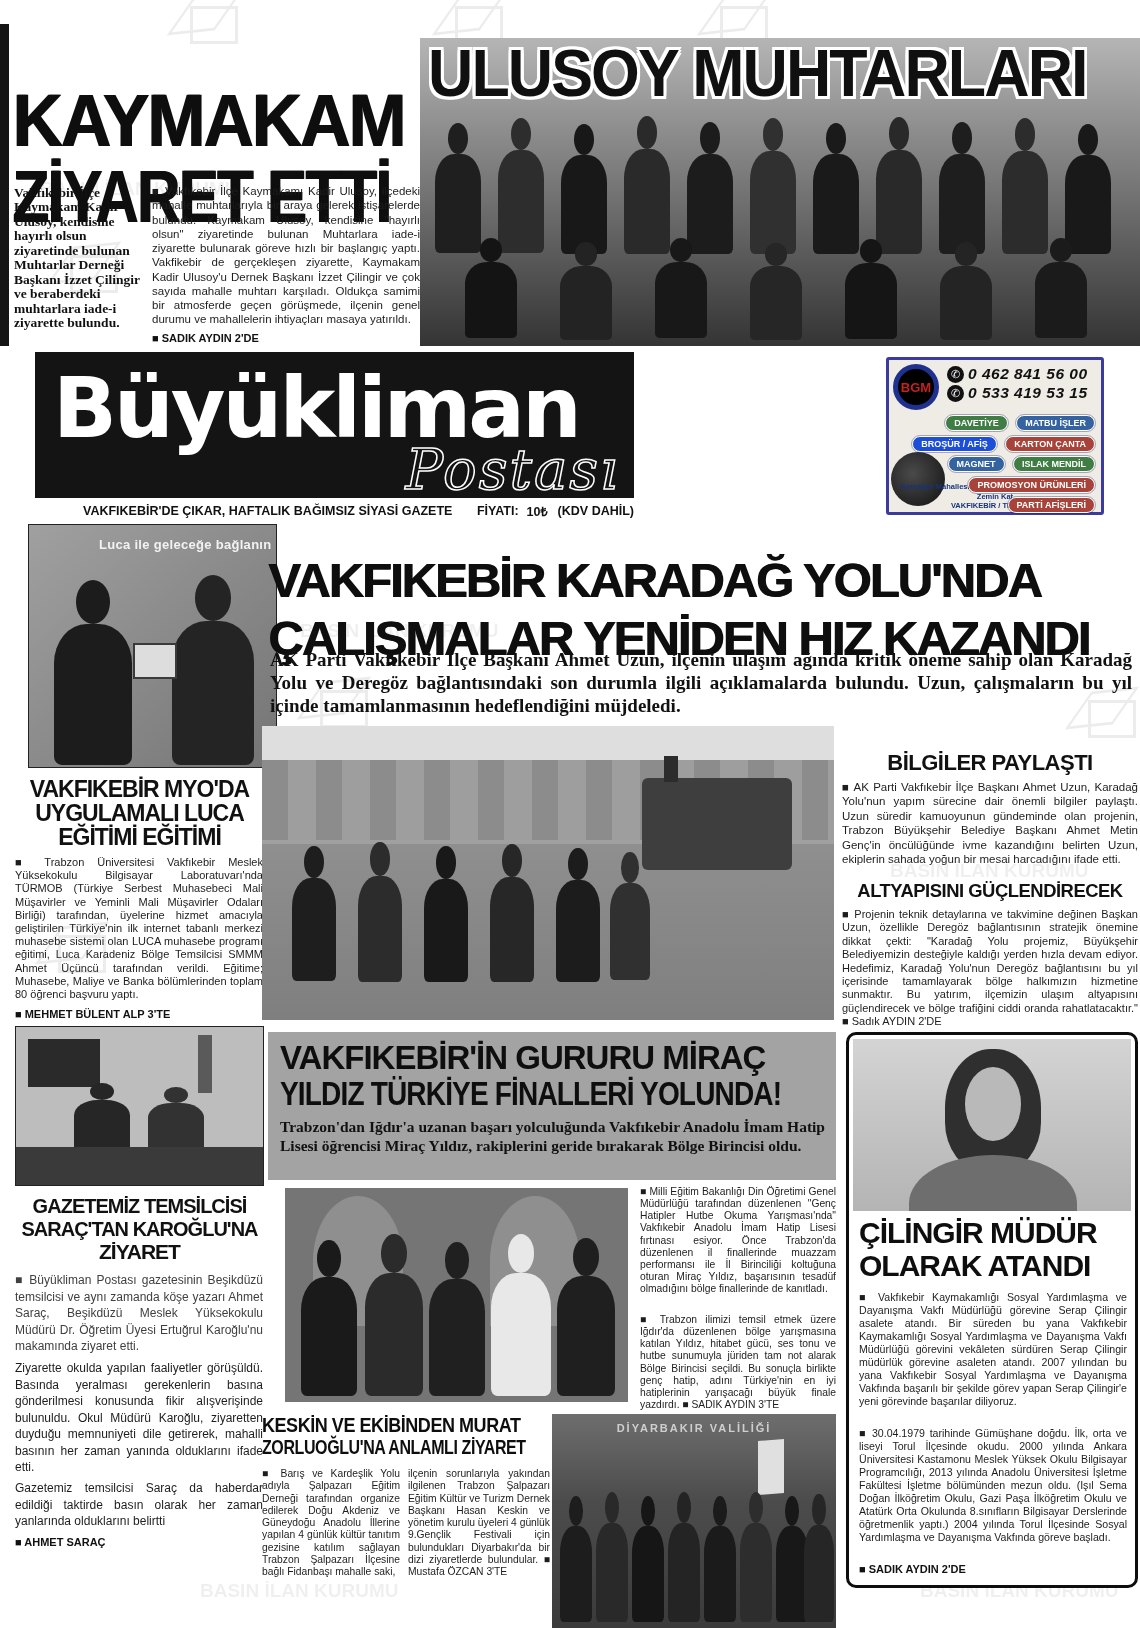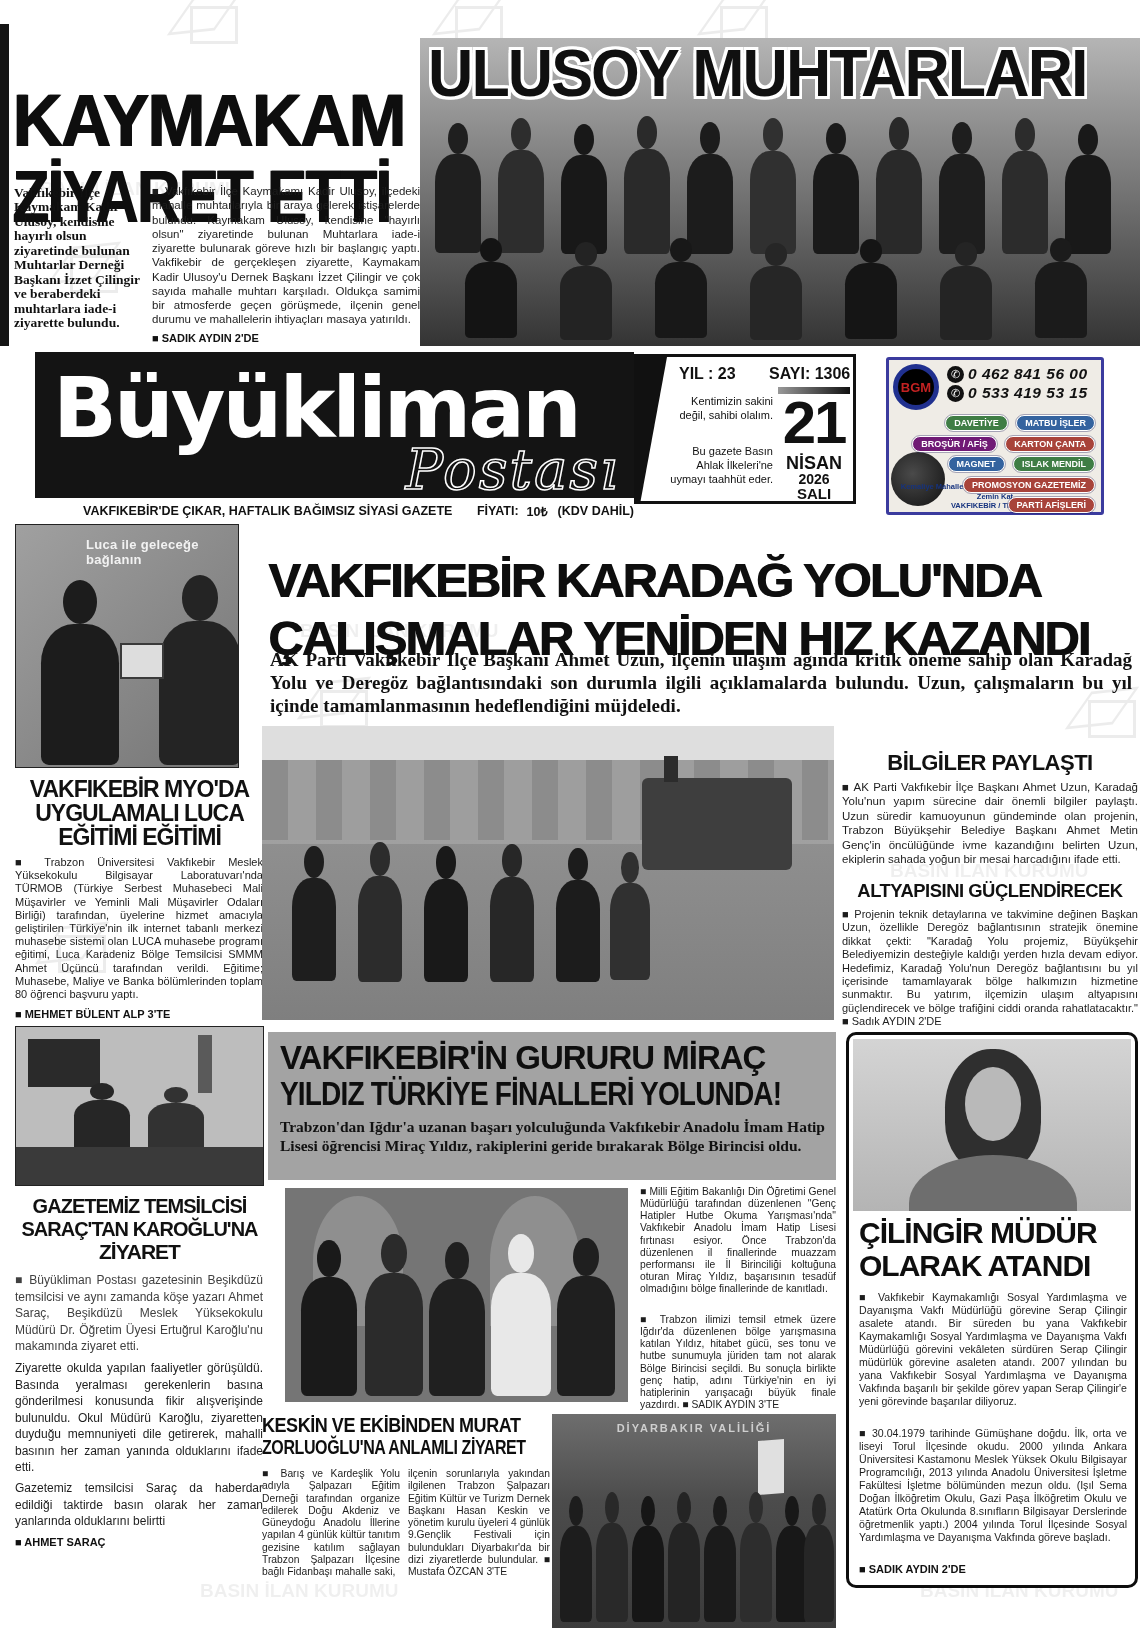--- a/index.html
+++ b/index.html
@@ -88,32 +88,20 @@
     <div class="abs mast-title" style="left:18px;top:14px">Büyükliman</div>
     <div class="abs mast-script" style="right:14px;bottom:0px">Postası</div>
   </div>
   <div class="abs" style="left:35px;top:500px;width:599px;height:22px;display:flex;align-items:center;font-weight:700;font-size:12.5px">
     <span style="margin-left:48px">VAKFIKEBİR'DE ÇIKAR, HAFTALIK BAĞIMSIZ SİYASİ GAZETE</span>
     <span style="margin-left:auto">FİYATI:</span>
     <span style="margin-left:8px">10₺</span>
     <span style="margin-left:10px;">(KDV DAHİL)</span>
   </div>
 
-  <div class="abs" style="left:634px;top:354px;width:222px;height:150px;border:3px solid #111;box-sizing:border-box;background:#fff">
-    <div class="abs" style="left:0;top:0;width:30px;height:144px;background:#111;clip-path:polygon(0 0,100% 0,12% 100%,0 100%)"></div>
-    <div class="abs" style="left:42px;top:8px;font-weight:700;font-size:16px">YIL : 23</div>
-    <div class="abs" style="left:132px;top:8px;font-weight:700;font-size:16px">SAYI: 1306</div>
-    <div class="abs" style="left:32px;top:38px;width:104px;font-size:11px;line-height:1.25;text-align:right">Kentimizin sakini değil, sahibi olalım.</div>
-    <div class="abs" style="left:32px;top:88px;width:104px;font-size:11px;line-height:1.25;text-align:right">Bu gazete  Basın Ahlak İlkeleri'ne uymayı taahhüt eder.</div>
-    <div class="abs" style="left:141px;top:30px;width:72px;height:7px;background:linear-gradient(90deg,#999,#111)"></div>
-    <div class="abs" style="left:141px;top:36px;width:72px;text-align:center;font-weight:700;font-size:60px;line-height:1;letter-spacing:-2px">21</div>
-    <div class="abs" style="left:141px;top:96px;width:72px;text-align:center;font-weight:700;font-size:18px">NİSAN</div>
-    <div class="abs" style="left:141px;top:114px;width:72px;text-align:center;font-weight:700;font-size:14px">2026</div>
-    <div class="abs" style="left:141px;top:128px;width:72px;text-align:center;font-weight:700;font-size:15px">SALI</div>
-  </div>
 
   <div class="abs" style="left:886px;top:357px;width:218px;height:158px;border:3px solid #3b3b9e;border-radius:3px;box-sizing:border-box;background:#efece6">
     <div class="abs" style="left:4px;top:4px;width:46px;height:46px;border:5px solid #20308f;border-radius:50%;background:#000000;box-sizing:border-box;
                 display:flex;align-items:center;justify-content:center;font-weight:700;font-size:13px;color:#c22222">BGM</div>
     <div class="abs" style="left:58px;top:5px">
       <div style="display:flex;align-items:center;gap:4px">
         <span style="width:17px;height:17px;border-radius:50%;background:#111;color:#fff;font-size:11px;display:inline-flex;align-items:center;justify-content:center">✆</span>
         <span style="font-weight:700;font-style:italic;font-size:15.5px;letter-spacing:.5px">0 462 841 56 00</span>
       </div>
       <div style="display:flex;align-items:center;gap:4px;margin-top:1px">
@@ -121,41 +109,41 @@
         <span style="font-weight:700;font-style:italic;font-size:15.5px;letter-spacing:.5px">0 533 419 53 15</span>
       </div>
     </div>
     <div class="abs" style="left:2px;top:92px;width:54px;height:54px;border-radius:50%;background:radial-gradient(circle at 40% 40%,#4a4a4a,#111)"></div>
     <div class="abs" style="left:4px;right:4px;top:52px">
       <div class="pill-row">
         <span class="pill" style="background: rgb(63, 125, 69);">DAVETİYE</span>
         <span class="pill" style="background: rgb(52, 99, 159);">MATBU İŞLER</span>
       </div>
       <div class="pill-row">
-        <span class="pill" style="background: #701a75;">BROŞÜR / AFİŞ</span>
+        <span class="pill" style="background: #1d4ed8;">BROŞÜR / AFİŞ</span>
         <span class="pill" style="background: rgb(168, 67, 58);">KARTON ÇANTA</span>
       </div>
       <div class="pill-row">
         <span class="pill" style="background: rgb(52, 99, 159); margin-left: 16px;">MAGNET</span>
         <span class="pill" style="background: rgb(63, 125, 69);">ISLAK MENDİL</span>
       </div>
       <div class="pill-row">
-        <span class="pill" style="background: rgb(168, 67, 58);">PROMOSYON GAZETEMİZ</span>
+        <span class="pill" style="background: rgb(168, 67, 58);">PROMOSYON ÜRÜNLERİ</span>
       </div>
       <div class="pill-row">
         <span class="pill" style="background: rgb(168, 67, 58);">PARTİ AFİŞLERİ</span>
       </div>
     </div>
     <div class="abs" style="left:2px;right:2px;bottom:1px;text-align:center;font-weight:700;font-size:7.5px;line-height:1.3;color:#16337f">
       <div>Kemaliye Mahallesi P.T.T Arkası Deniz Sokak No:11/A  Zemin Kat</div>
       <div>VAKFIKEBİR / TRABZON</div>
     </div>
   </div>
 
-  <div class="photo" style="left:15px;top:524px;width:224px;height:244px;border:1px solid #222;box-sizing:border-box;background:linear-gradient(135deg,#a0a0a0,#757575)">
+  <div class="photo" style="left:28px;top:524px;width:249px;height:244px;border:1px solid #222;box-sizing:border-box;background:linear-gradient(135deg,#a0a0a0,#757575)">
     <div class="fig" style="left:25px;top:55px;width:78px;height:185px;--c:#1c1c1c"></div>
     <div class="fig" style="left:143px;top:50px;width:82px;height:190px;--c:#242424"></div>
     <div class="abs" style="left:104px;top:118px;width:40px;height:32px;background:#ddd;border:2px solid #3a3a3a"></div>
     <div class="abs" style="left:70px;top:12px;font-weight:700;font-size:13px;color:#f2f2f2;letter-spacing:.3px">Luca ile geleceğe bağlanın</div>
   </div>
   <div class="sec-title" style="left:15px;top:776px;width:249px;font-size:23px;letter-spacing:-1px">VAKFIKEBİR MYO'DA</div>
   <div class="sec-title" style="left:15px;top:800px;width:249px;font-size:23px;letter-spacing:-1px">UYGULAMALI LUCA</div>
   <div class="sec-title" style="left:15px;top:824px;width:249px;font-size:23px;letter-spacing:-1px">EĞİTİMİ EĞİTİMİ</div>
   <div class="abs just" style="left:15px;top:856px;width:248px;font-size:11px;line-height:1.2;color:#1d1d1d">■ Trabzon Üniversitesi Vakfıkebir Meslek Yüksekokulu Bilgisayar Laboratuvarı'nda TÜRMOB (Türkiye Serbest Muhasebeci Mali Müşavirler ve Yeminli Mali Müşavirler Odaları Birliği) tarafından, üyelerine hizmet amacıyla geliştirilen Türkiye'nin ilk internet tabanlı merkezi muhasebe sistemi olan LUCA muhasebe programı eğitimi, Luca Karadeniz Bölge Temsilcisi SMMM Ahmet Üçüncü tarafından verildi. Eğitime; Muhasebe, Maliye ve Banka bölümlerinden toplam 80 öğrenci başvuru yaptı.</div>
   <div class="abs byline" style="left:15px;top:1008px">■ MEHMET BÜLENT ALP 3'TE</div>

